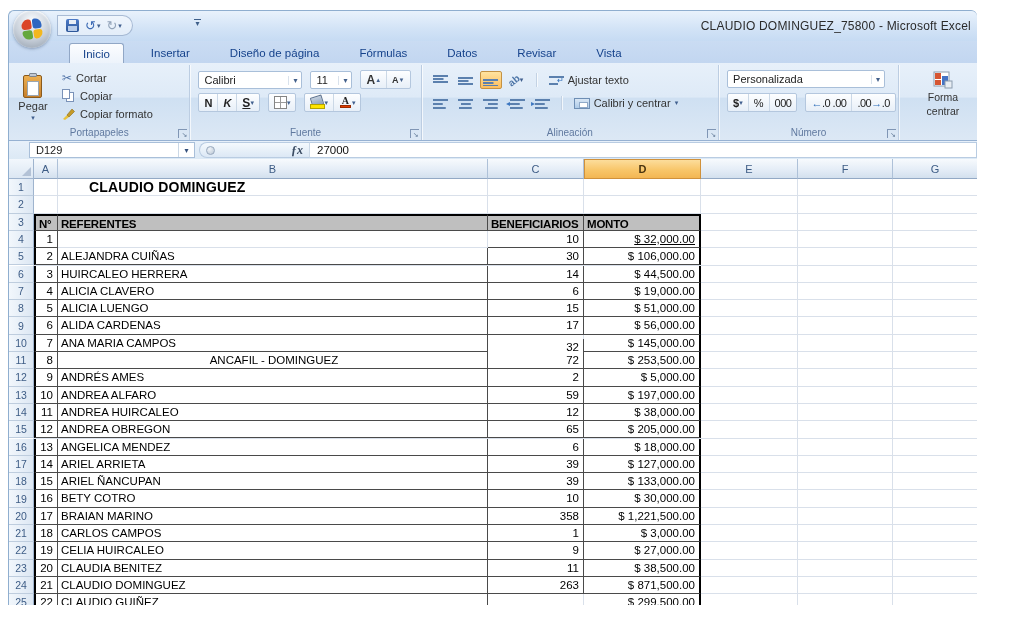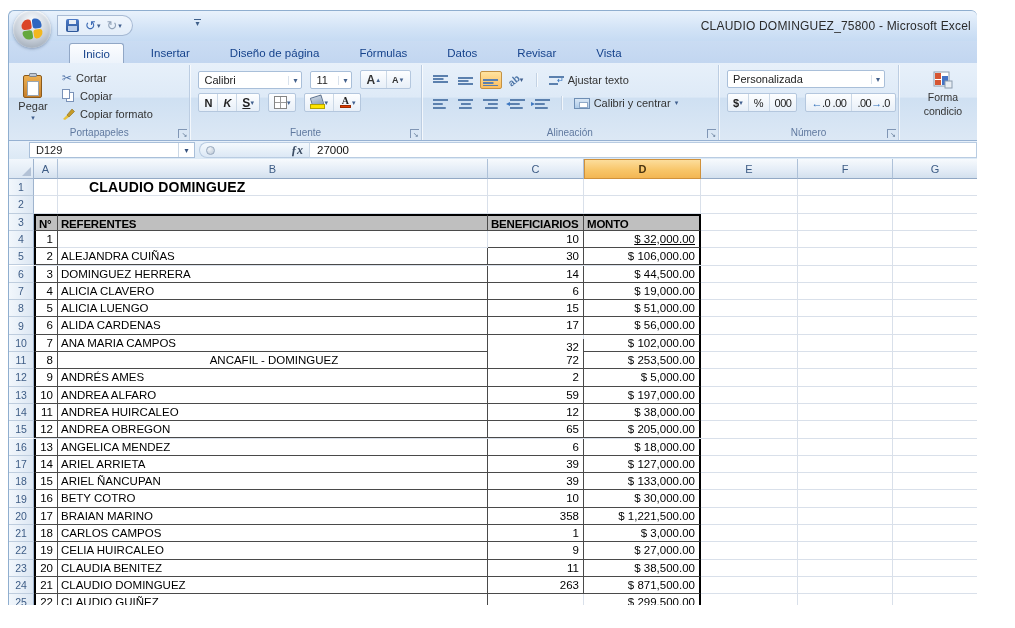--- a/index.html
+++ b/index.html
@@ -405,21 +405,21 @@
     <div class="group g-styles">
       <div class="styles-btn">
         <svg width="20" height="18">
           <rect x="1" y="1" width="15" height="14" fill="#fff" stroke="#8C9CAE"></rect>
           <rect x="2" y="2" width="6" height="6" fill="#D65532"></rect>
           <rect x="9" y="5" width="6" height="9" fill="#4472C4"></rect>
           <rect x="2" y="9" width="6" height="5" fill="#D65532"></rect>
           <rect x="12" y="10" width="7" height="7" fill="#E8EDF3" stroke="#8C9CAE"></rect>
         </svg>
         <span>Forma</span>
-        <span>condicio</span>
+        <span>centrar</span>
       </div>
     </div>
   </div>
 
   <div class="fbar">
     <div class="namebox">
       <span class="nb-text">D129</span>
       <span class="nb-arrow">▾</span>
     </div>
     <div class="fb-mid">
@@ -500,39 +500,39 @@
       <div class="tcell thead" style="left: 479px; top: 54.6px; width: 96px; height: 17.3px;">BENEFICIARIOS</div>
       <div class="tcell thead last" style="left: 575px; top: 54.6px; width: 117px; height: 17.3px;">MONTO</div>
       <div class="tcell tright first" style="left: 25px; top: 71.9px; width: 24px; height: 17.3px;">1</div>
       <div class="tcell tright" style="left: 479px; top: 71.9px; width: 96px; height: 17.3px;">10</div>
       <div class="tcell tright last" style="left: 575px; top: 71.9px; width: 117px; height: 17.3px; text-decoration: underline;">$ 32,000.00</div>
       <div class="tcell tright first" style="left: 25px; top: 89.2px; width: 24px; height: 17.3px;">2</div>
       <div class="tcell tleft" style="left: 49px; top: 89.2px; width: 430px; height: 17.3px;">ALEJANDRA CUIÑAS</div>
       <div class="tcell tright" style="left: 479px; top: 89.2px; width: 96px; height: 17.3px;">30</div>
       <div class="tcell tright last" style="left: 575px; top: 89.2px; width: 117px; height: 17.3px;">$ 106,000.00</div>
       <div class="tcell tright first" style="left: 25px; top: 106.5px; width: 24px; height: 17.3px;">3</div>
-      <div class="tcell tleft" style="left: 49px; top: 106.5px; width: 430px; height: 17.3px;">DOMINGUEZ HERRERA</div>
+      <div class="tcell tleft" style="left: 49px; top: 106.5px; width: 430px; height: 17.3px;">HUIRCALEO HERRERA</div>
       <div class="tcell tright" style="left: 479px; top: 106.5px; width: 96px; height: 17.3px;">14</div>
       <div class="tcell tright last" style="left: 575px; top: 106.5px; width: 117px; height: 17.3px;">$ 44,500.00</div>
       <div class="tcell tright first" style="left: 25px; top: 123.8px; width: 24px; height: 17.3px;">4</div>
       <div class="tcell tleft" style="left: 49px; top: 123.8px; width: 430px; height: 17.3px;">ALICIA CLAVERO</div>
       <div class="tcell tright" style="left: 479px; top: 123.8px; width: 96px; height: 17.3px;">6</div>
       <div class="tcell tright last" style="left: 575px; top: 123.8px; width: 117px; height: 17.3px;">$ 19,000.00</div>
       <div class="tcell tright first" style="left: 25px; top: 141.1px; width: 24px; height: 17.3px;">5</div>
       <div class="tcell tleft" style="left: 49px; top: 141.1px; width: 430px; height: 17.3px;">ALICIA LUENGO</div>
       <div class="tcell tright" style="left: 479px; top: 141.1px; width: 96px; height: 17.3px;">15</div>
       <div class="tcell tright last" style="left: 575px; top: 141.1px; width: 117px; height: 17.3px;">$ 51,000.00</div>
       <div class="tcell tright first" style="left: 25px; top: 158.4px; width: 24px; height: 17.3px;">6</div>
       <div class="tcell tleft" style="left: 49px; top: 158.4px; width: 430px; height: 17.3px;">ALIDA CARDENAS</div>
       <div class="tcell tright" style="left: 479px; top: 158.4px; width: 96px; height: 17.3px;">17</div>
       <div class="tcell tright last" style="left: 575px; top: 158.4px; width: 117px; height: 17.3px;">$ 56,000.00</div>
       <div class="tcell tright first" style="left: 25px; top: 175.7px; width: 24px; height: 17.3px;">7</div>
       <div class="tcell tleft" style="left: 49px; top: 175.7px; width: 430px; height: 17.3px;">ANA MARIA CAMPOS</div>
       <div class="tcell tright" style="left: 479px; top: 180px; width: 96px; height: 17.3px; text-decoration: underline;">32</div>
-      <div class="tcell tright last" style="left: 575px; top: 175.7px; width: 117px; height: 17.3px;">$ 102,000.00</div>
+      <div class="tcell tright last" style="left: 575px; top: 175.7px; width: 117px; height: 17.3px;">$ 145,000.00</div>
       <div class="tcell tright first" style="left: 25px; top: 193px; width: 24px; height: 17.3px;">8</div>
       <div class="tcell tleft" style="left: 49px; top: 193px; width: 430px; height: 17.3px; text-align: center;">ANCAFIL - DOMINGUEZ</div>
       <div class="tcell tright" style="left: 479px; top: 193px; width: 96px; height: 17.3px;">72</div>
       <div class="tcell tright last" style="left: 575px; top: 193px; width: 117px; height: 17.3px;">$ 253,500.00</div>
       <div class="tcell tright first" style="left: 25px; top: 210.3px; width: 24px; height: 17.3px;">9</div>
       <div class="tcell tleft" style="left: 49px; top: 210.3px; width: 430px; height: 17.3px;">ANDRÉS AMES</div>
       <div class="tcell tright" style="left: 479px; top: 210.3px; width: 96px; height: 17.3px;">2</div>
       <div class="tcell tright last" style="left: 575px; top: 210.3px; width: 117px; height: 17.3px;">$ 5,000.00</div>
       <div class="tcell tright first" style="left: 25px; top: 227.6px; width: 24px; height: 17.3px;">10</div>
       <div class="tcell tleft" style="left: 49px; top: 227.6px; width: 430px; height: 17.3px;">ANDREA ALFARO</div>

